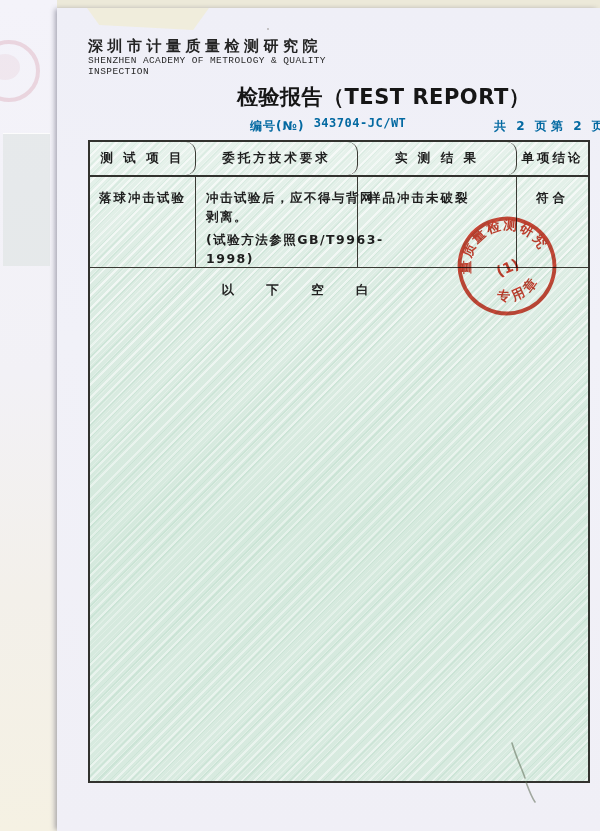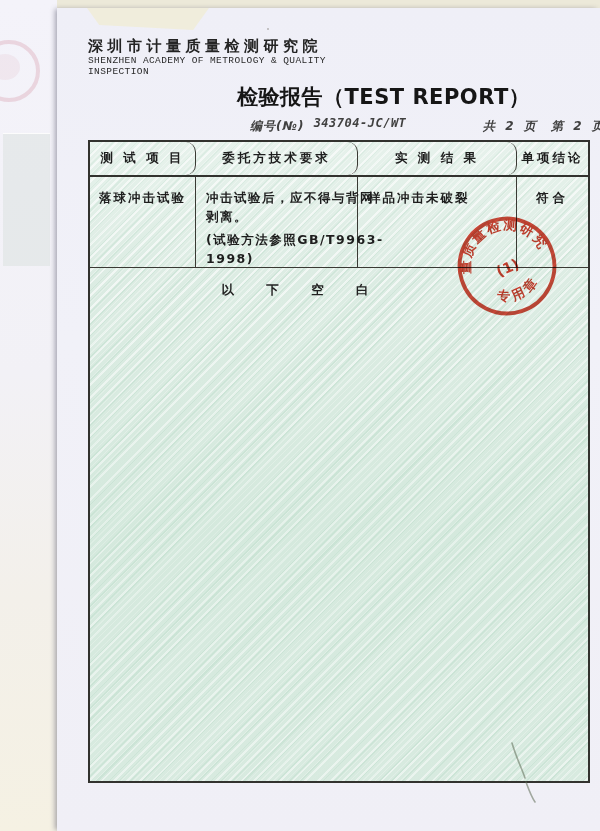--- a/index.html
+++ b/index.html
@@ -56,29 +56,29 @@
   }
   .org-en1{top:55px;}
   .org-en2{top:66px;font-family:Liberation Mono, monospace;}
 
   .report-title{
     position:absolute;left:237px;top:83px;
     font-size:21px;font-weight:700;letter-spacing:0.5px;color:#161616;
     white-space:nowrap;
   }
 
-  .meta span{position:absolute;font-size:12px;font-weight:700;color:#404040;white-space:nowrap;font-style:italic;}
+  .meta span{position:absolute;font-size:12px;font-weight:700;color:#0369a1;white-space:nowrap;}
   .no-label{left:250px;top:118px;letter-spacing:1px;}
   .no-value{
     left:294px;top:116px;width:132px;text-align:center;
     border-bottom:1.5px solid #2e2e2a;padding-bottom:15px;
     font-family:"DejaVu Sans Mono","Liberation Mono",monospace;
     letter-spacing:0.5px;
   }
-  .pages-total{left:483px;top:118px;letter-spacing:3px;text-align:center;}
+  .pages-total{left:494px;top:118px;letter-spacing:3px;text-align:center;}
   .page-current{left:551px;top:118px;letter-spacing:3px;}
 
   
   .report-table{
     position:absolute;left:88px;top:140px;width:502px;height:643px;
     box-sizing:border-box;border:2px solid #32322e;
     background-color:#dcece3;
     background-image:
       linear-gradient(180deg,rgba(255,255,255,0.30) 0%,rgba(255,255,255,0) 22%,rgba(186,222,200,0.22) 60%,rgba(186,222,200,0.12) 100%),
       repeating-linear-gradient(135deg,rgba(255,255,255,0.60) 0 2px,rgba(255,255,255,0) 2px 5px,rgba(255,255,255,0.30) 5px 6px,rgba(255,255,255,0) 6px 9px),

